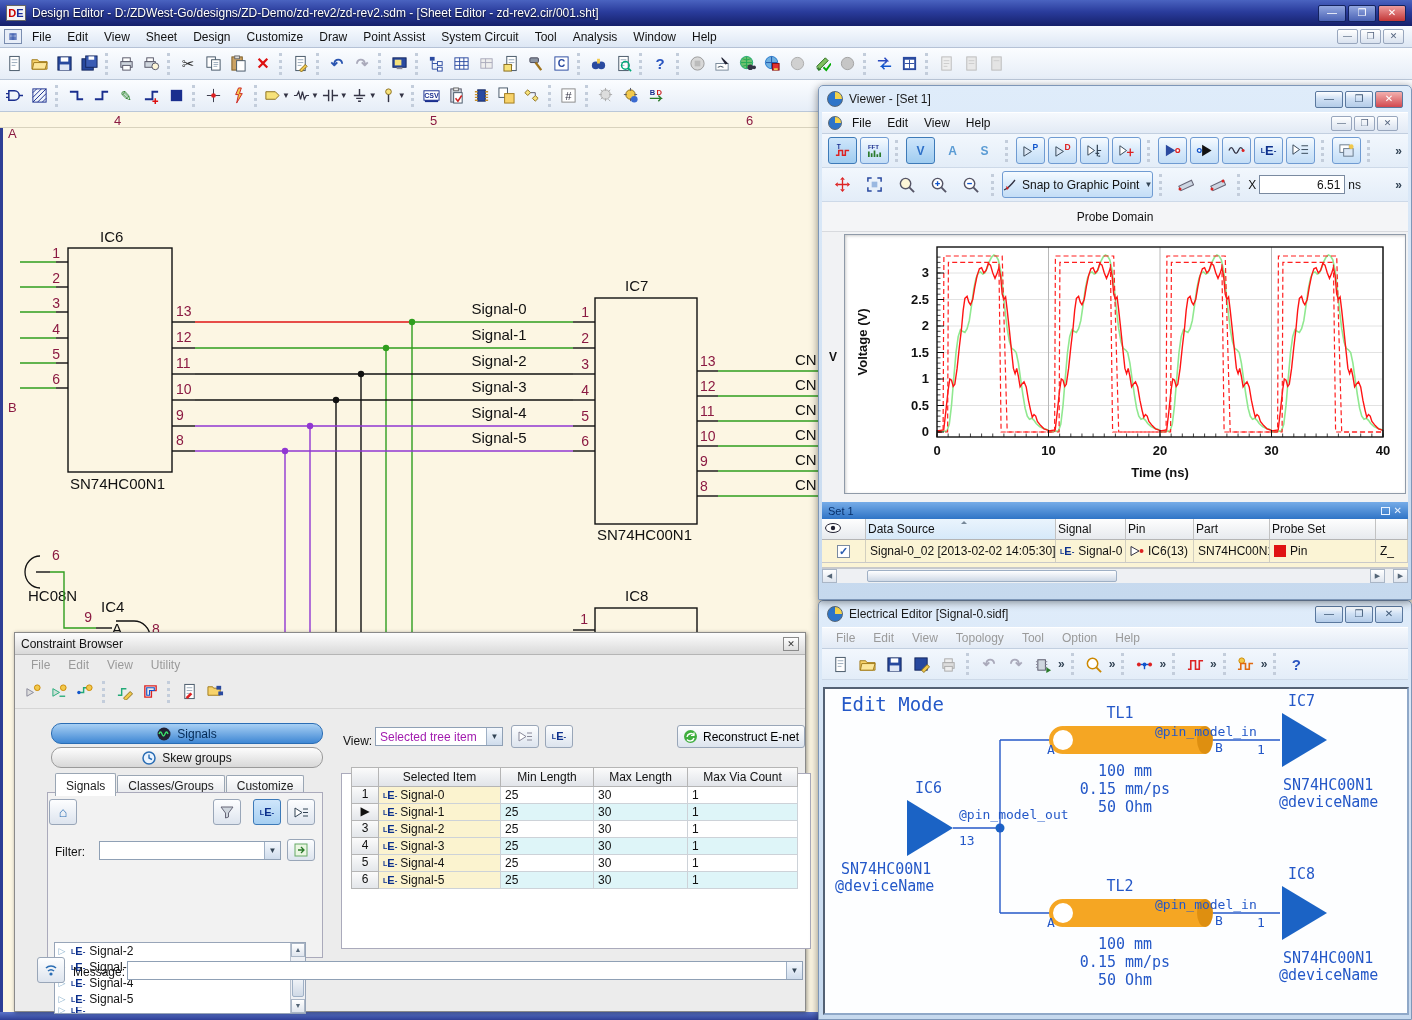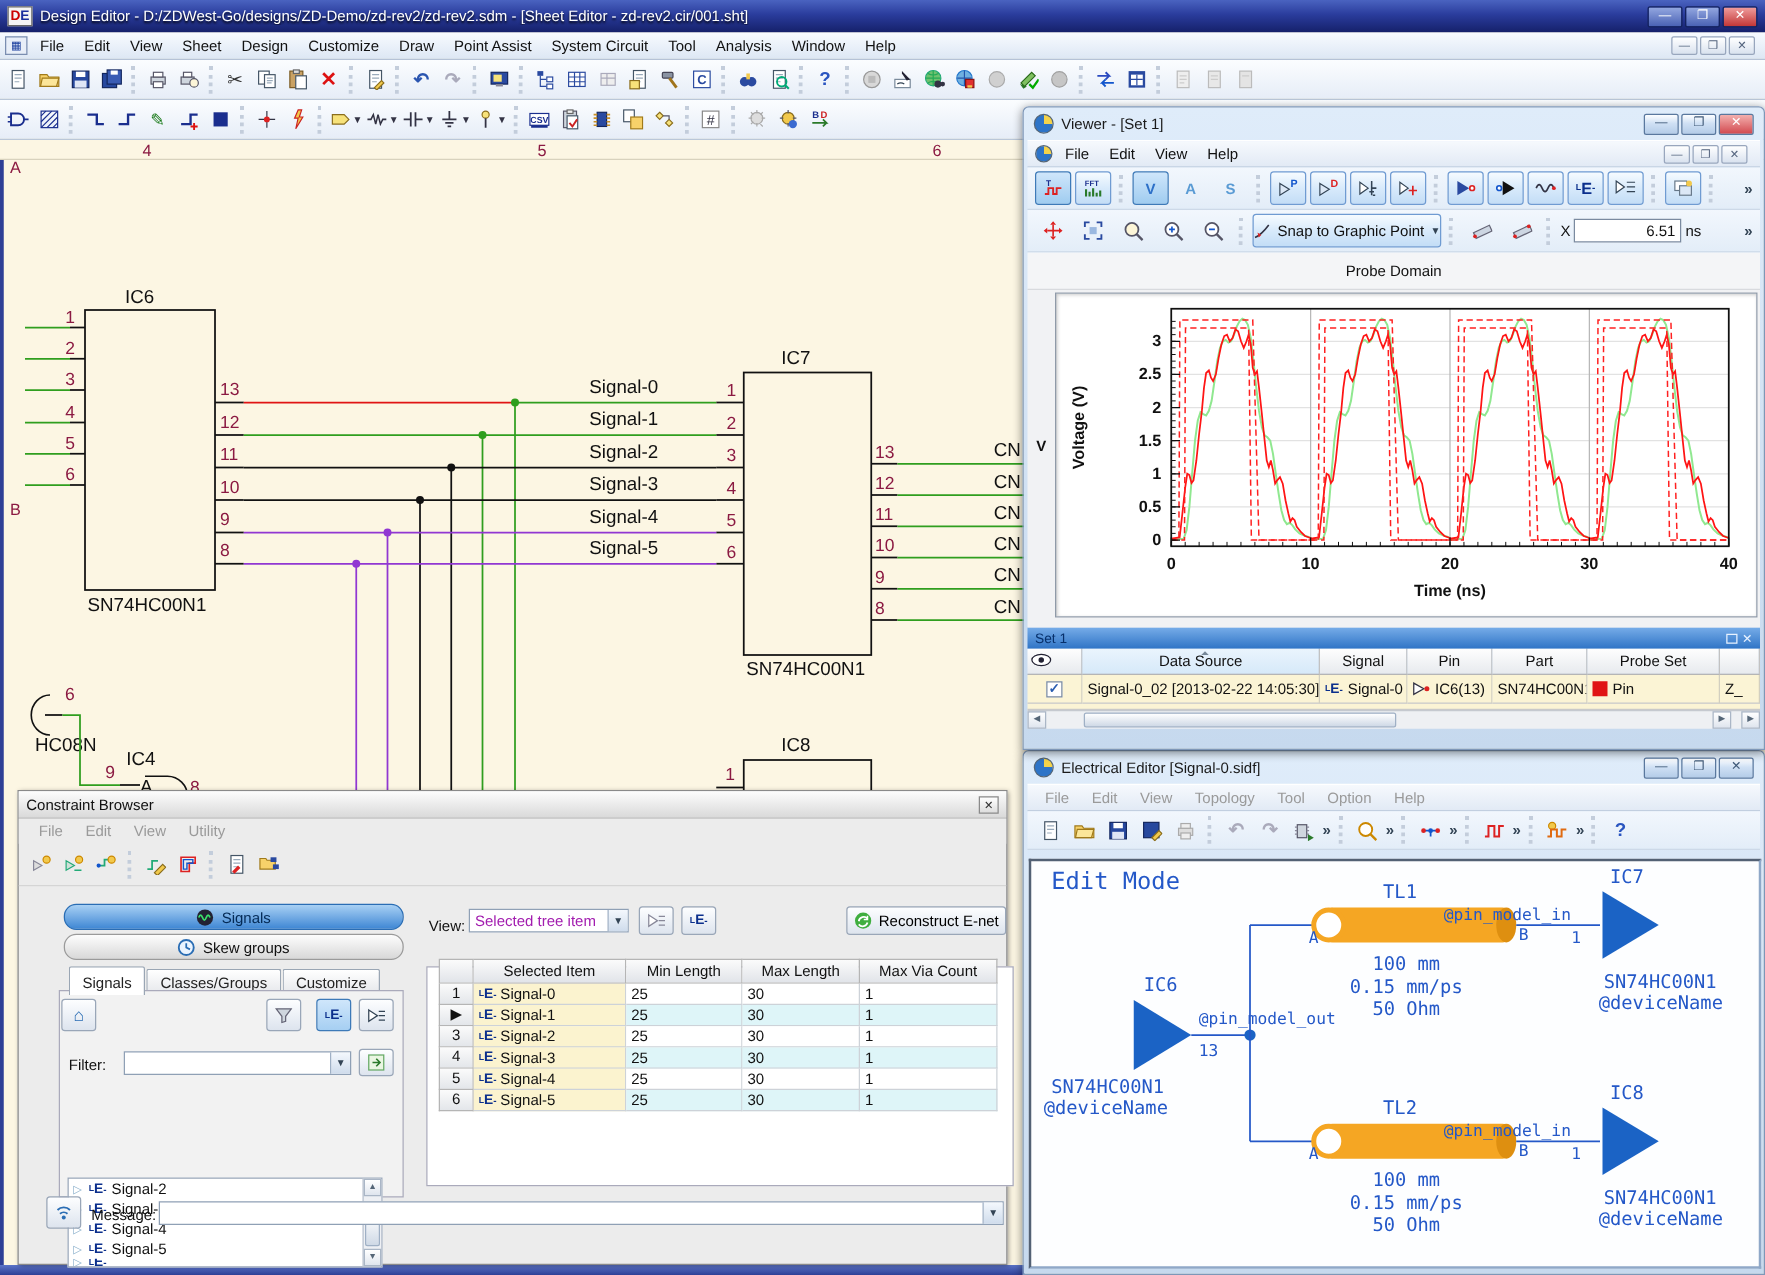--- a/index.html
+++ b/index.html
@@ -78,21 +78,21 @@
 .aero-menubar{height:22px;background:linear-gradient(#f6f9fd,#e2eaf5);border-top:1px solid #fff;border-bottom:1px solid #c2cfe0;display:flex;align-items:center;gap:2px;padding:0 6px;margin:0 3px}
 .aclient{background:#f1f2f4;margin:0 3px}
 .vbtn{min-width:29px;height:27px;border:1px solid #6f9bd2;border-radius:3px;background:linear-gradient(#f6fbff,#d8eafb 50%,#c3ddf6);display:flex;align-items:center;justify-content:center;color:#2d70c8;font-weight:bold}
 .vbtn.active{background:linear-gradient(#cfe6fb,#9fccf0);border-color:#3d7ab8}
 .vbtn.flat{border-color:transparent;background:transparent}
 .vtb{display:flex;align-items:center;gap:3px;padding:3px 6px;background:linear-gradient(#f2f7fd,#e3edf8);border-bottom:1px solid #cdd9e8;margin:0 3px}
 .pie{width:16px;height:16px;border-radius:50%;background:conic-gradient(#f5d34a 0 90deg,#2d74c8 90deg 360deg);border:1px solid #567}
 
 #set1bar{background:linear-gradient(#76acе8,#2f74c6);background:linear-gradient(#76ace8,#2f74c6);color:#07306b;font-size:11px;display:flex;align-items:center;padding:0 6px;gap:4px}
 .sgrid{display:grid;grid-template-columns:44px 190px 70px 68px 76px 106px 1fr}
-.shc{background:linear-gradient(#fefefe,#e7eaee);border-right:1px solid #c2c2c2;border-bottom:1px solid #b5b5b5;text-align:center;padding:3px 2px;color:#111;position:relative}
+.shc{background:linear-gradient(#fefefe,#e7eaee);border-right:1px solid #c2c2c2;border-bottom:1px solid #b5b5b5;text-align:left;padding:3px 2px;color:#111;position:relative}
 .scell{background:#fbf4d5;border-right:1px solid #d2cfc0;border-bottom:1px solid #c9c9c9;padding:4px 4px;display:flex;align-items:center;gap:4px;color:#111;white-space:nowrap;overflow:hidden}
 .hsb{display:flex;align-items:center;background:#eef0f3;border-top:1px solid #c5c9cf}
 .hsb .a{width:15px;height:14px;background:linear-gradient(#fff,#dfe5ee);border:1px solid #aab6c6;font-size:7px;line-height:12px;text-align:center;color:#567}
 .hsb .th{height:12px;background:linear-gradient(#fff,#cfd9e6);border:1px solid #9fb0c5;border-radius:2px;margin:0 1px}
 .chk{width:13px;height:13px;background:#fff;border:1px solid #7a8aa0;color:#2a5db0;font-size:11px;font-weight:bold;line-height:11px;text-align:center}
 
 #ee-canvas{background:#fdfeff;border:2px solid #8fa8c8;border-style:inset}
 .field{background:#fff;border:1px solid #7a8aa0;height:19px;padding:0 4px;font-size:12px;display:flex;align-items:center;justify-content:flex-end;color:#111}
 .lbl{color:#111}
 .dis{color:#9a9a9a}
@@ -1381,21 +1381,21 @@
       <span class="shc">Signal</span>
       <span class="shc">Pin</span>
       <span class="shc">Part</span>
       <span class="shc">Probe Set</span>
       <span class="shc"></span>
     </div>
     <div class="sgrid" style="margin:0 3px">
       <span class="scell" style="justify-content:center">
           <span class="chk">✓</span>
         </span>
-      <span class="scell">Signal-0_02  [2013-02-22 14:05:30]</span>
+      <span class="scell">Signal-0_02  [2013-02-02 14:05:30]</span>
       <span class="scell">
           <span class="eicon"><span class="l">L</span>E<span class="m">-</span></span>
           <span>Signal-0</span>
         </span>
       <span class="scell">
           <svg width="14" height="12" viewBox="0 0 14 12">
             <path d="M1 1.5 L9 6 L1 10.5 Z" fill="#fff" stroke="#334"></path>
             <circle cx="11.5" cy="6" r="2" fill="#d22"></circle>
           </svg>
           <span>IC6(13)</span>

